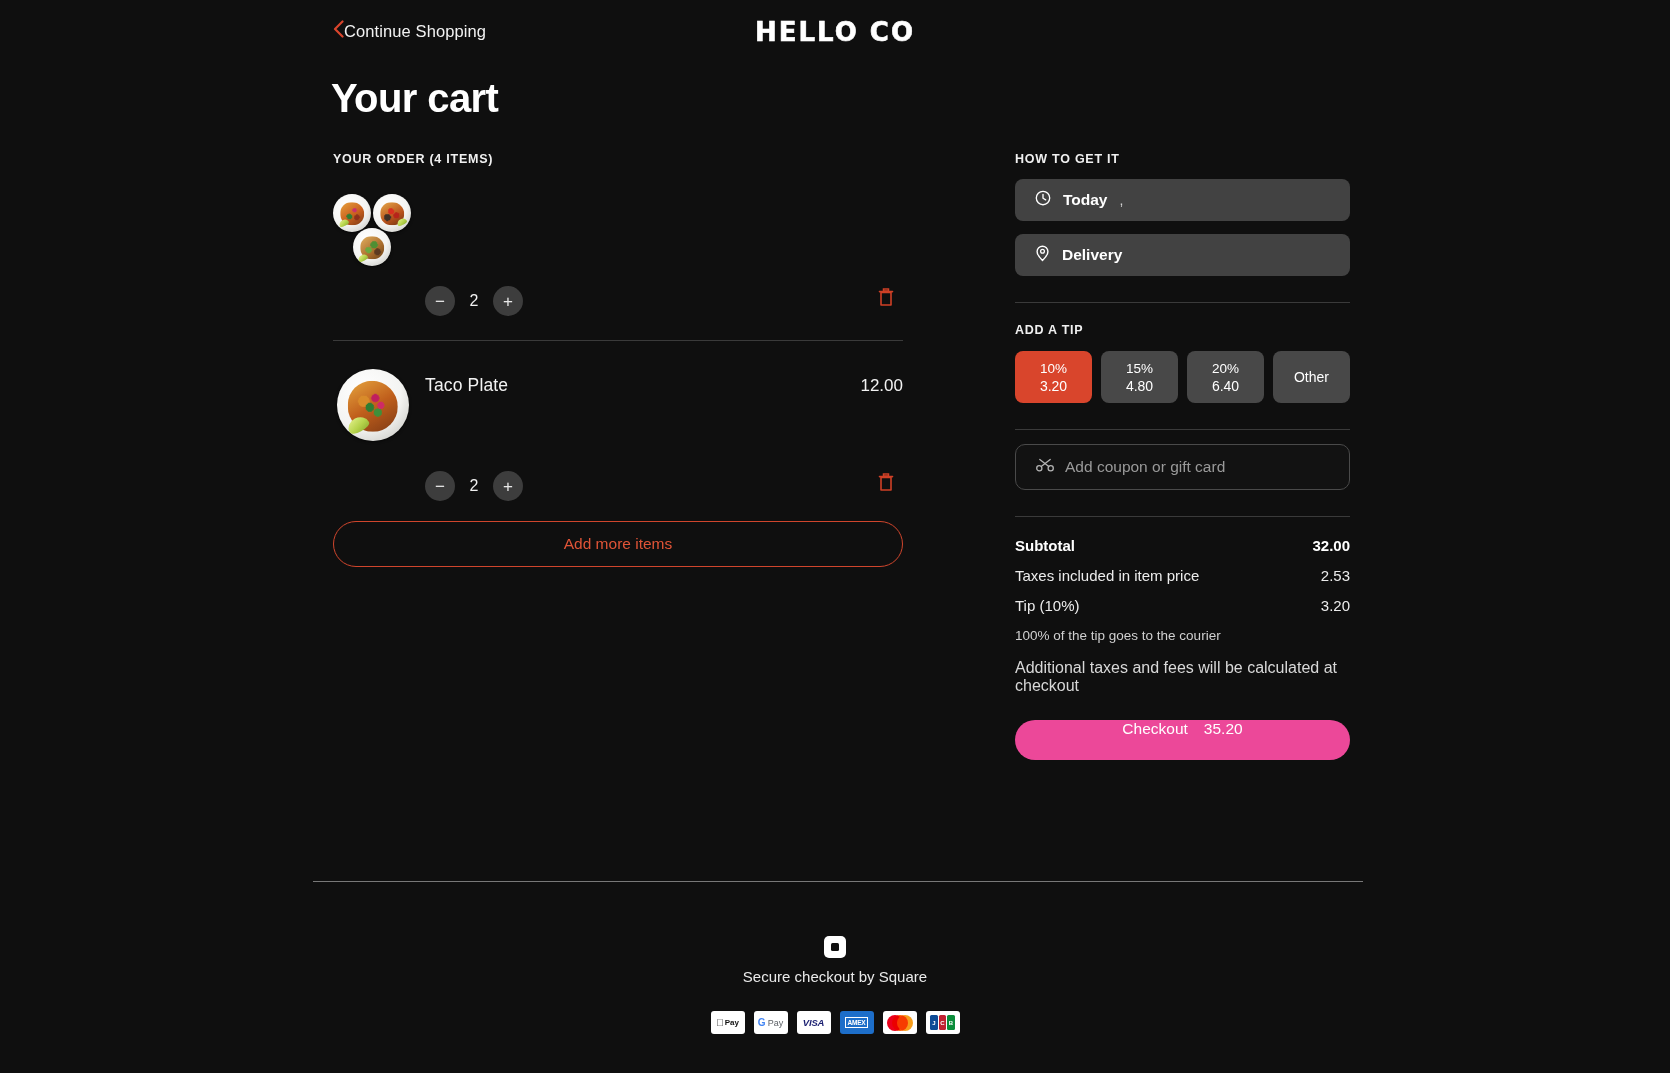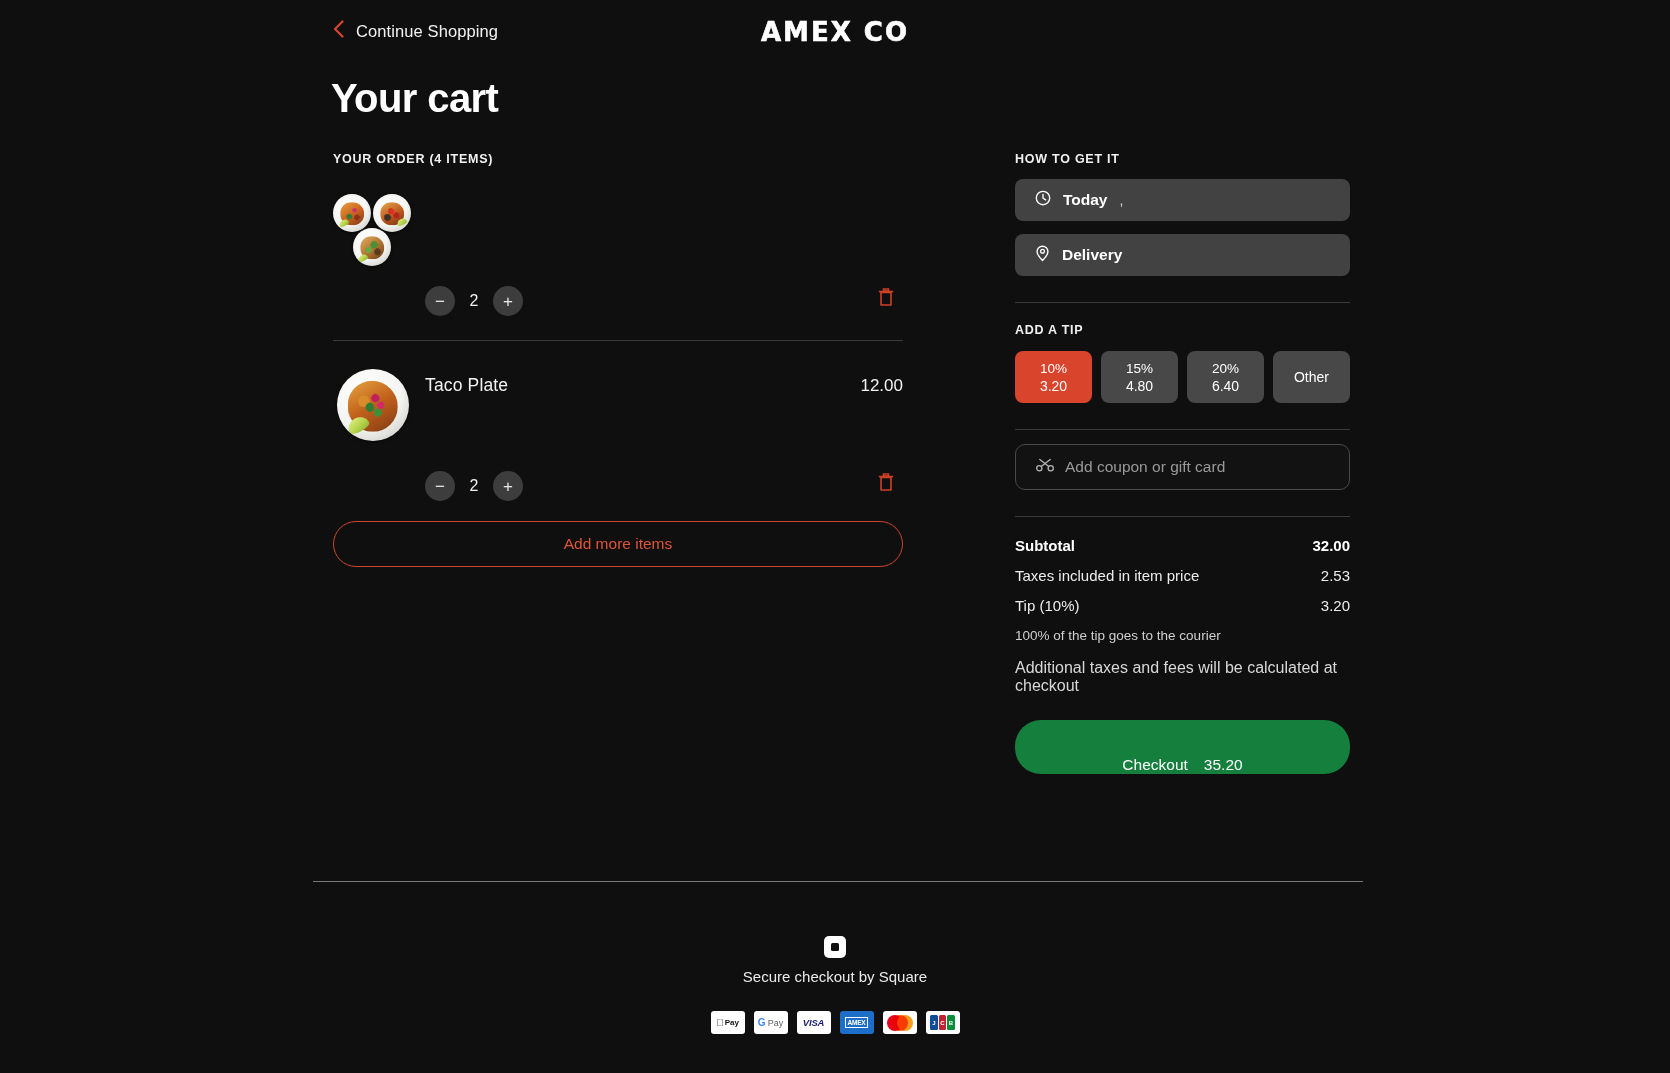--- a/index.html
+++ b/index.html
@@ -9,21 +9,21 @@
     font-family: "Liberation Sans", sans-serif;
     color: #ffffff;
     overflow: hidden;
   }
   .page { position: relative; width: 1670px; height: 1073px; }
 
   
   .header { position: absolute; top: 0; left: 0; width: 1670px; height: 66px; }
   .continue-shopping {
     position: absolute; left: 333px; top: 20px;
-    display: flex; align-items: center; gap: 12px;
+    display: flex; align-items: center; 
     cursor: pointer;
   }
   .chev { display: block; }
   .continue-label { font-size: 16.5px; color: #f2f2f2; letter-spacing: .1px; }
   .brand {
     position: absolute; left: 0; top: 17px; width: 1670px;
     text-align: center;
     font-family: "DejaVu Sans", sans-serif;
     font-weight: 900; font-size: 26px;
     letter-spacing: 2.0px; color: #ffffff;
@@ -172,24 +172,24 @@
 
   .totals { margin-top: 20px; }
   .t-line { display: flex; justify-content: space-between; align-items: baseline; }
   .t-line + .t-line { margin-top: 13px; }
   .t-bold { font-size: 15px; font-weight: 700; color: #fff; }
   .t-reg  { font-size: 15px; font-weight: 400; color: #ececec; }
   .t-note { margin-top: 14px; font-size: 13.5px; color: #d0d0d0; }
   .t-note2{ margin-top: 16px; font-size: 16px; color: #d8d8d8; }
 
   .checkout {
-    margin-top: 25px; width: 100%; height: 54px;
-    background: #15803d; border: none; border-radius: 26px;
+    margin-top: 25px; width: 100%; height: 40px;
+    background: #ec4899; border: none; border-radius: 26px;
     color: #fff; font-size: 15.5px; cursor: pointer;
-    display: flex; align-items: flex-end; justify-content: center; gap: 16px;
+    display: flex; align-items: flex-start; justify-content: center; gap: 16px;
     font-family: "Liberation Sans", sans-serif;
   }
   .checkout .amt { font-size: 15.5px; }
 
   
   .footer-rule {
     position: absolute; left: 313px; top: 881px; width: 1050px; height: 1px;
     background: #9c9c9c; opacity: .75;
   }
   .footer { position: absolute; left: 0; top: 936px; width: 1670px; text-align: center; }
@@ -234,21 +234,21 @@
 
   <div class="header">
     <div class="continue-shopping">
       <span class="chev">
         <svg width="11" height="18" viewBox="0 0 11 18" fill="none">
           <path d="M9.5 1.5 L2 9 L9.5 16.5" stroke="#d9452c" stroke-width="2.2" stroke-linecap="round" stroke-linejoin="round"></path>
         </svg>
       </span>
       <span class="continue-label">Continue Shopping</span>
     </div>
-    <div class="brand">AMEX CO</div>
+    <div class="brand">HELLO CO</div>
   </div>
 
   <div class="page-title">Your cart</div>
 
   <div class="left-col">
     <div class="section-label">YOUR ORDER (4 ITEMS)</div>
 
     
     <div class="cart-item">
       <div class="item-row">

